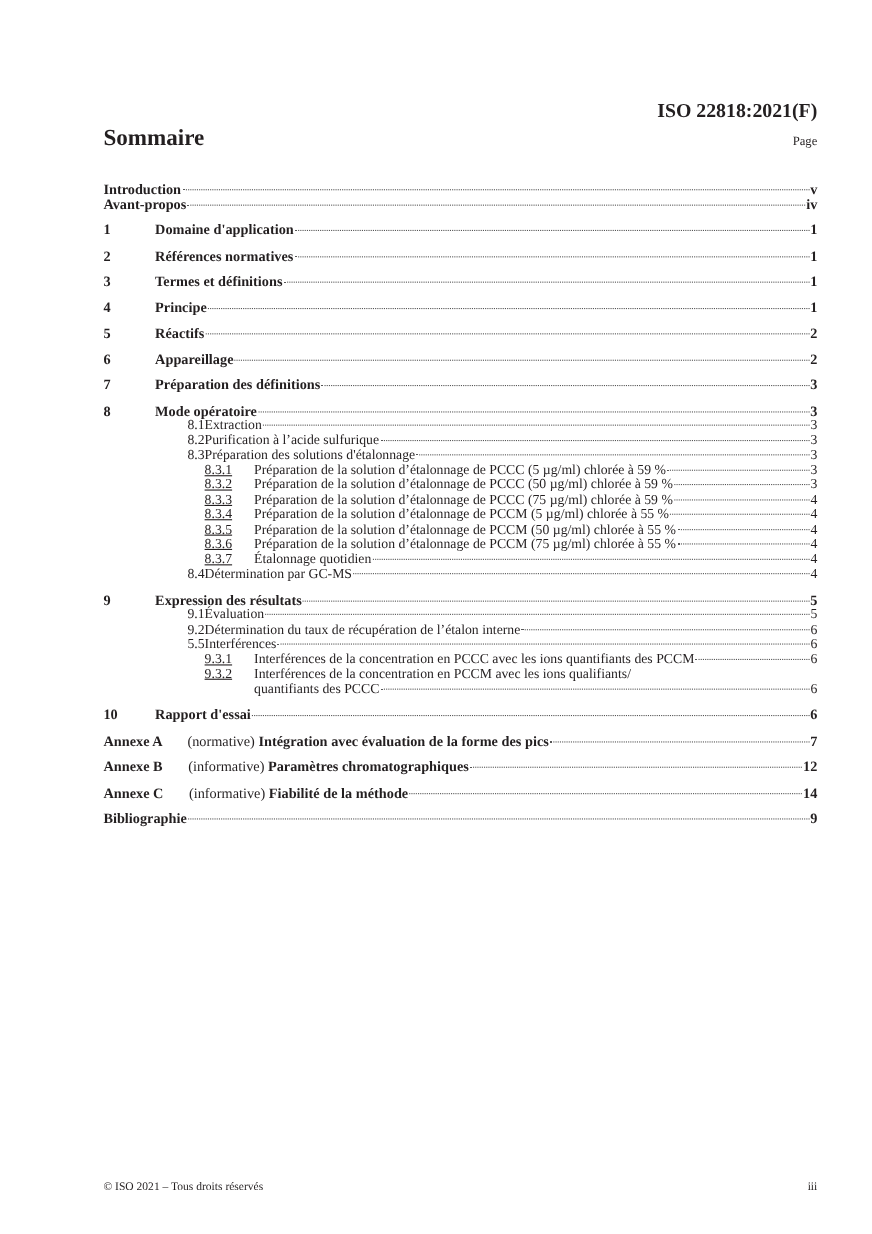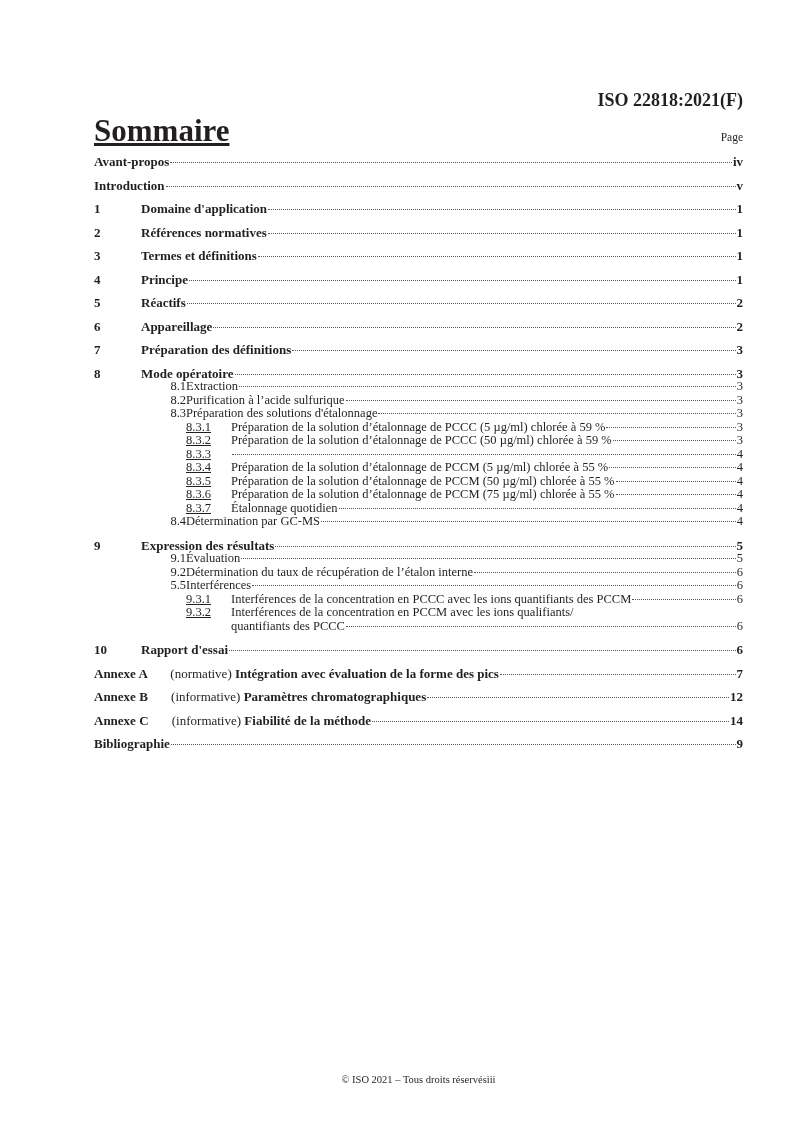--- a/index.html
+++ b/index.html
@@ -9,21 +9,21 @@
       color: #231f20;
     }
     .doc-id {
       position: absolute; top: 45px; right: 50px;
       font-weight: bold; font-size: 18px; letter-spacing: 0px; margin-top: 45px;
     }
     .title-row {
       position: absolute; top: 113px; left: 94px; right: 50px;
       display: flex; justify-content: space-between; align-items: baseline;
     }
-    .title { font-weight: bold; font-size: 31px; text-decoration: underline; }
+    .title { font-weight: bold; font-size: 21px; }
     .page-label { font-size: 11.5px; }
     .toc { position: absolute; top: 155px; left: 94px; right: 50px; }
     .row {
       display: flex; align-items: baseline;
       font-size: 12.5px; line-height: 13.5px; height: 13.5px;
     }
     .row.bold { font-weight: bold; font-size: 13px; }
     .row.gap { margin-top: 10px; }
     .num { flex: none; }
     .num.l1 { width: 47px; }
@@ -35,48 +35,48 @@
       flex: 1 1 auto; border-bottom: 1px dotted #555; margin: 0 1px;
       transform: translateY(-3px); min-width: 6px;
     }
     .pg { flex: none; text-align: right; }
     .cont-row {
       display: flex; align-items: baseline;
       font-size: 12.5px; line-height: 13.5px; height: 13.5px;
     }
     .footer {
       position: absolute; top: 1074px; left: 94px; right: 50px;
-      display: flex; justify-content: center; font-size: 10.5px;
+      display: flex; justify-content: space-between; font-size: 10.5px;
     }
   </style>
 </head>
 <body>
 
 <div class="doc-id">ISO 22818:2021(F)</div>
 
 <div class="title-row">
   <span class="title">Sommaire</span>
   <span class="page-label">Page</span>
 </div>
 
 <div class="toc">
 
+  <div class="row bold gap">
+    <span class="label">Introduction</span>
+    <span class="leader"></span>
+    <span class="pg">v</span>
+  </div>
+
   <div class="row bold">
     <span class="label">Avant-propos</span>
     <span class="leader"></span>
     <span class="pg">iv</span>
   </div>
 
   <div class="row bold gap">
-    <span class="label">Introduction</span>
-    <span class="leader"></span>
-    <span class="pg">v</span>
-  </div>
-
-  <div class="row bold gap">
     <span class="num l1">1</span>
     <span class="label">Domaine d'application</span>
     <span class="leader"></span>
     <span class="pg">1</span>
   </div>
 
   <div class="row bold gap">
     <span class="num l1">2</span>
     <span class="label">Références normatives</span>
     <span class="leader"></span>
@@ -155,20 +155,21 @@
 
   <div class="row">
     <span class="num l3">8.3.2</span>
     <span class="label">Préparation de la solution d’étalonnage de PCCC (50 µg/ml) chlorée à 59 %</span>
     <span class="leader"></span>
     <span class="pg">3</span>
   </div>
 
   <div class="row">
     <span class="num l3">8.3.3</span>
+    <span class="label">Préparation de la solution d’étalonnage de PCCC (75 µg/ml) chlorée à 59 %</span>
     <span class="leader"></span>
     <span class="pg">4</span>
   </div>
 
   <div class="row">
     <span class="num l3">8.3.4</span>
     <span class="label">Préparation de la solution d’étalonnage de PCCM (5 µg/ml) chlorée à 55 %</span>
     <span class="leader"></span>
     <span class="pg">4</span>
   </div>

